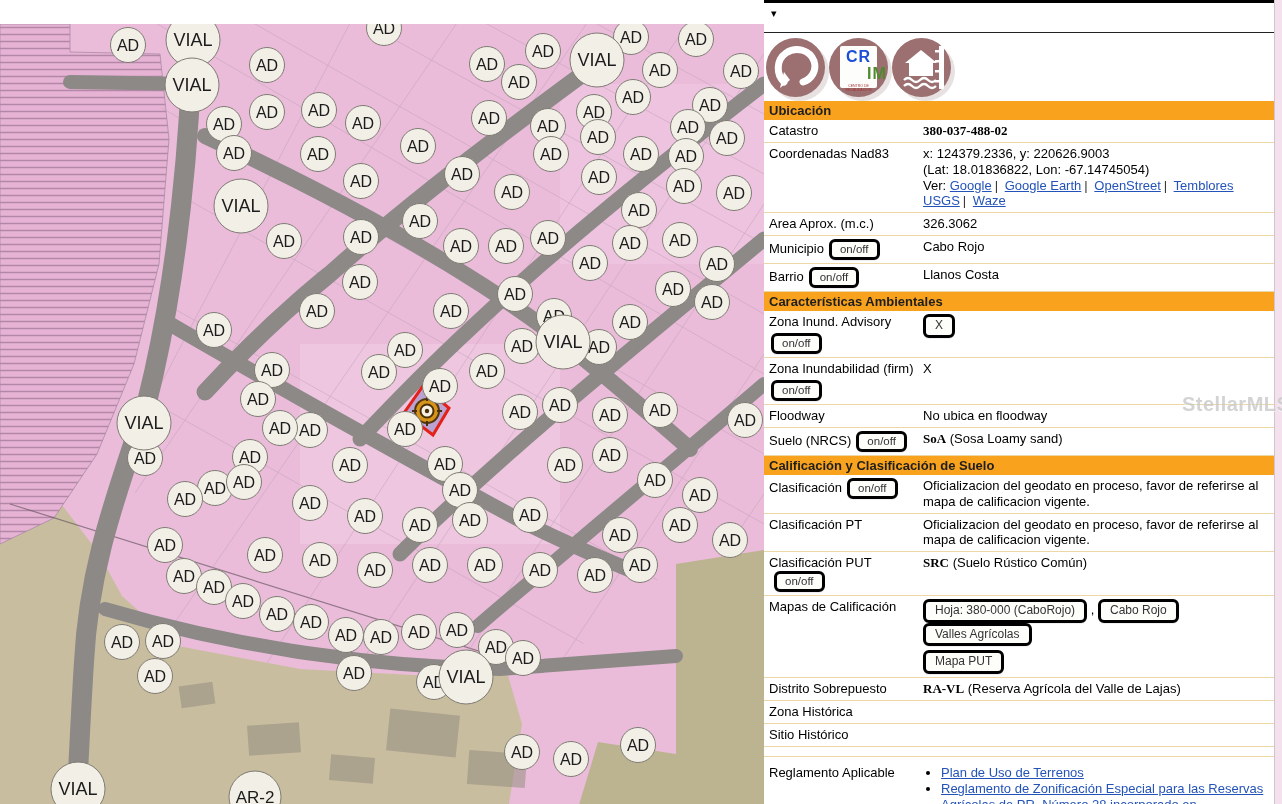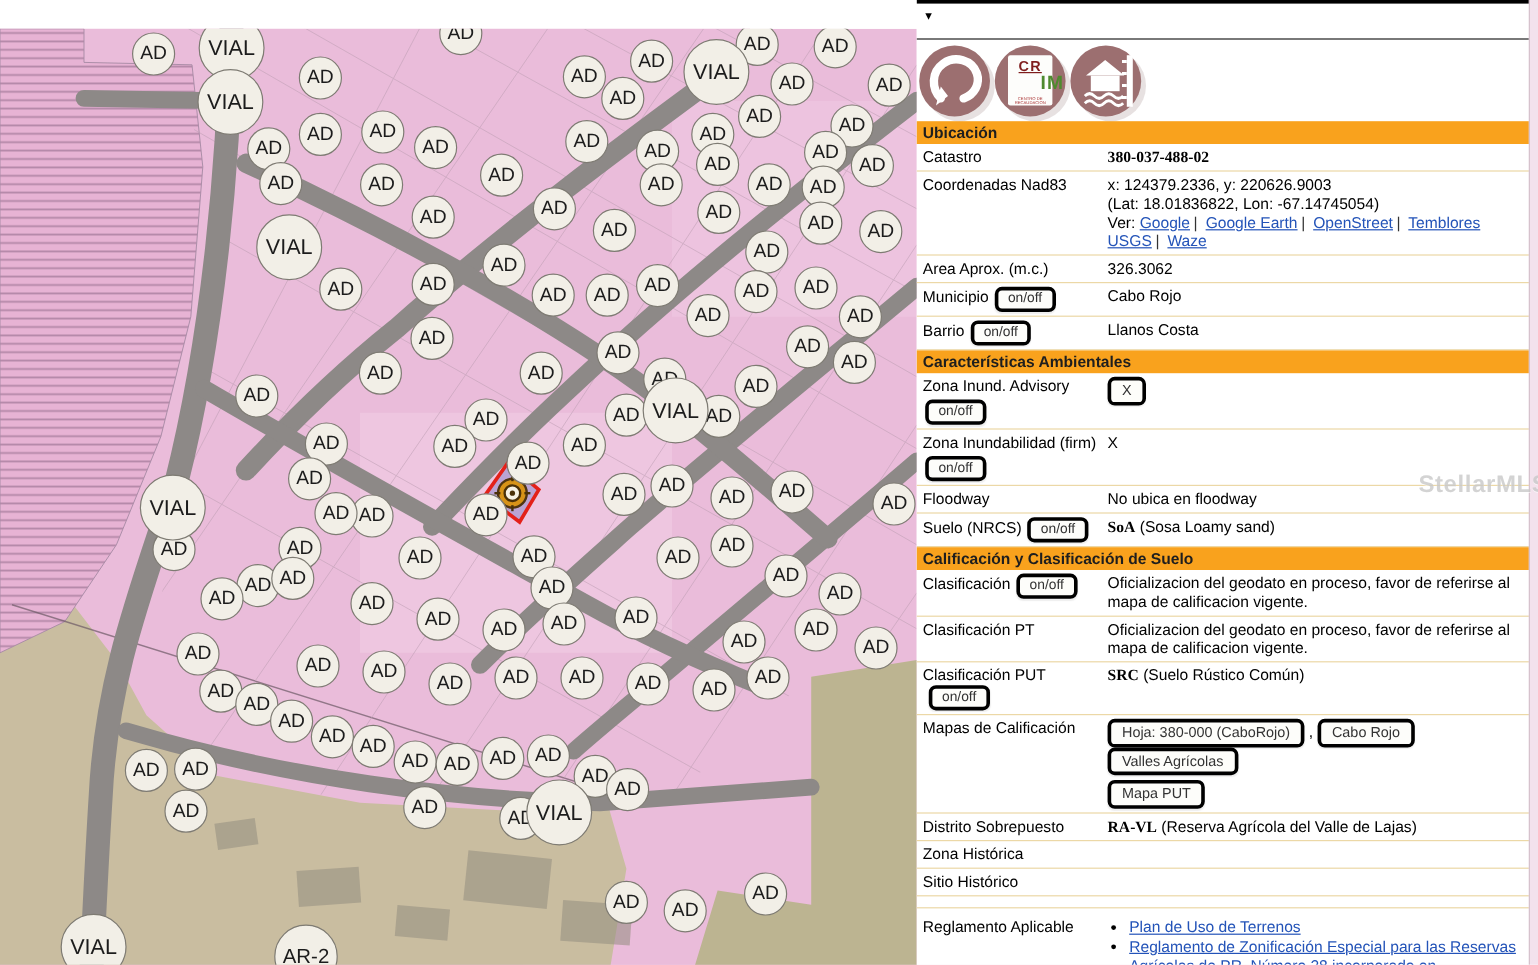--- a/index.html
+++ b/index.html
@@ -23,21 +23,21 @@
   }
   .scroll-strip{position:absolute;right:0;top:0;width:7px;height:804px;background:#f3e2ed;border-left:1px solid #d6c2cd;}
   .topbar{height:27px;border-top:3px solid #000;border-bottom:1px solid #222;padding:2px 0 0 7px;}
   .caret{font-size:11px;color:#000;cursor:pointer;line-height:14px;}
   .logos{display:flex;gap:4px;padding:5px 2px 4px 2px;}
   .logo{width:59px;height:59px;border-radius:50%;background:#9c6f70;position:relative;flex:0 0 auto;
         box-shadow:4px 4px 0 rgba(120,90,90,.18);}
   .logo svg{position:absolute;left:0;top:0;}
   .crim-box{position:absolute;left:11px;top:8px;width:37px;height:42px;background:#fdfdfb;border-radius:2px;
             text-align:center;line-height:1;}
-  .crim-l1{display:block;font-weight:bold;font-size:12px;color:#7f1d1d;margin-top:3px;letter-spacing:1px;text-decoration:underline;}
+  .crim-l1{display:block;font-weight:bold;font-size:16px;color:#1d4ed8;margin-top:3px;letter-spacing:1px;}
   .crim-l2{display:block;font-weight:bold;font-size:16px;color:#4e8a2e;margin-top:1px;letter-spacing:1px;padding-left:27px;}
   .crim-sub{display:block;font-size:3.5px;color:#a33;margin-top:3px;}
   .hdr{background:#f9a21d;border-bottom:1px solid #e father09000;font-weight:bold;padding:2px 5px;color:#1e1e1e;}
   .row{display:flex;border-bottom:1px solid #ecd8a6;padding:3px 5px 3px 5px;line-height:1.22;}
   .row:last-child{border-bottom:none;}
   .lbl{flex:0 0 150px;padding-right:4px;}
   .val{flex:1;min-width:0;}
   .b{font-weight:bold;font-family:Liberation Serif, serif;}
   .pill{
     display:inline-block;border:3px solid #000000;border-radius:6px;background:#fdfdfa;

